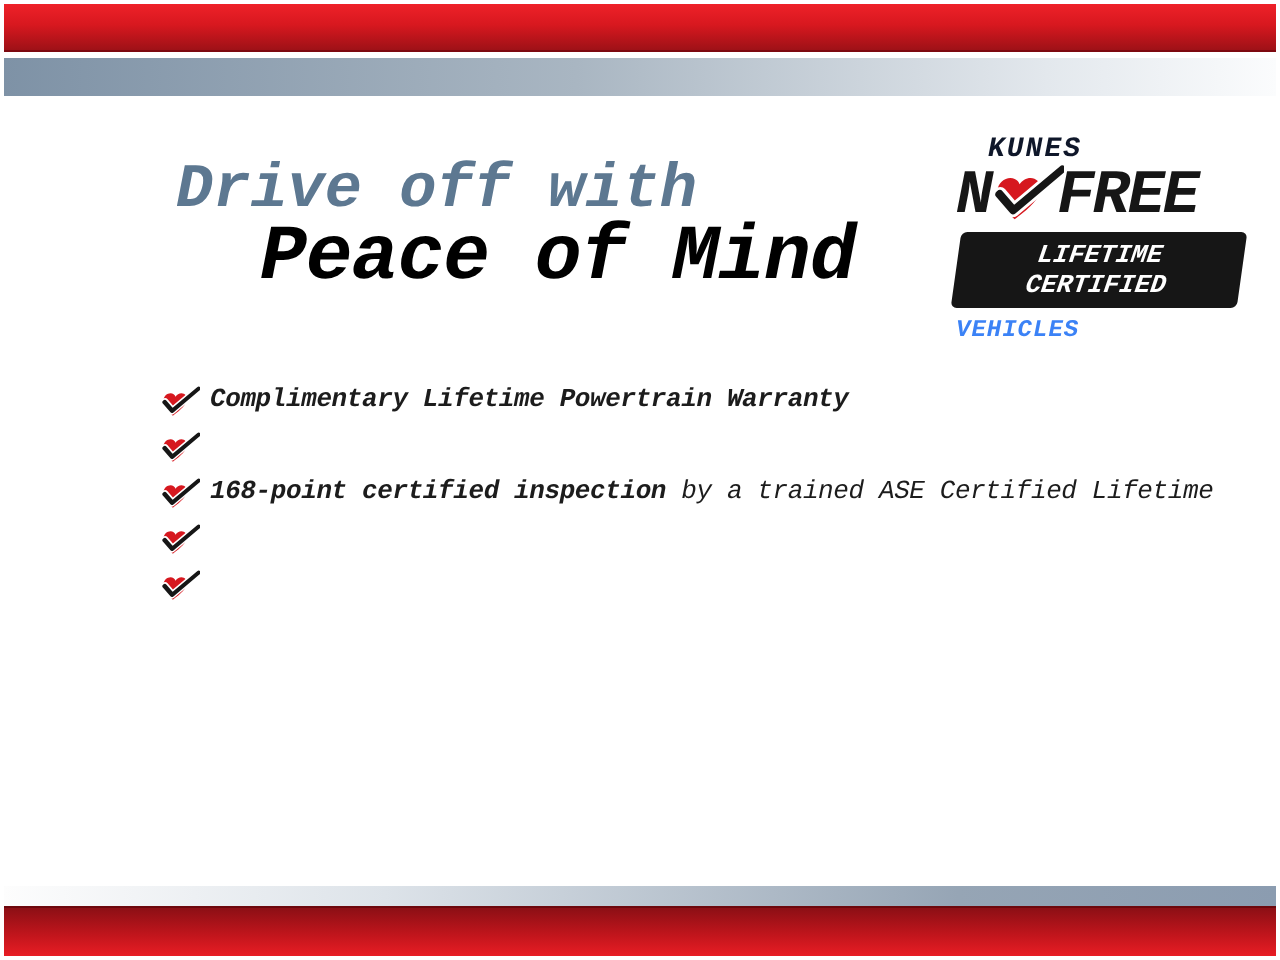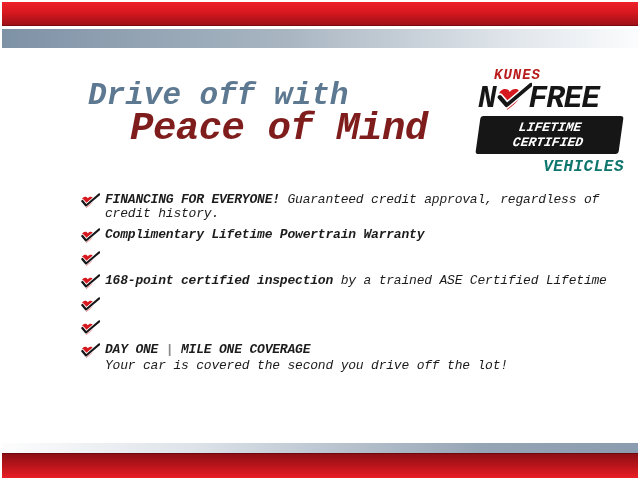--- a/index.html
+++ b/index.html
@@ -23,32 +23,32 @@
     background:linear-gradient(to right,#fdfdfd 0%,#dde3e9 30%,#96a5b5 75%,#8b9cb0 100%);
   }
   .bottom-red {
     top:453px; bottom:2px;
     background:linear-gradient(to bottom,#8c0f15 0%,#c0151c 55%,#e81d24 100%);
     border-top:1px solid #6d080d;
   }
   
   .heading { position:absolute; left:88px; top:80px; font-style:italic; }
   .h1 { font-size:31px; font-weight:600; color:#5d7891; line-height:32px; }
-  .h2 { font-size:39px; font-weight:700; color:#7f1d1d; line-height:38px;
+  .h2 { font-size:39px; font-weight:700; color:#000000; line-height:38px;
         margin-left:42px; margin-top:-2px; letter-spacing:-0.5px; }
   
   .logo { position:absolute; left:478px; top:68px; width:150px; font-style:italic; }
-  .kunes { color:#b91c1c; font-weight:700; font-size:14px; letter-spacing:1px; margin-left:16px; line-height:14px; }
+  .kunes { color:#0f172a; font-weight:700; font-size:14px; letter-spacing:1px; margin-left:16px; line-height:14px; }
   .nofear { display:flex; align-items:center; color:#161616; font-weight:700;
             font-size:31px; letter-spacing:-1px; line-height:31px; margin-top:0; }
   .nofear svg { width:38px; height:30px; margin:0 -3px 2px -2px; }
   .banner { background:#161616; color:#ffffff; font-weight:700; font-size:13px;
             transform:skewX(-8deg); border-radius:3px; padding:4px 8px 4px 7px;
             text-align:center; margin-top:2px; width:128px; }
-  .vehicles { color:#0f766e; font-weight:700; font-size:16px; text-align:right;
+  .vehicles { color:#3b82f6; font-weight:700; font-size:12px; text-align:left;
               margin-top:4px; letter-spacing:0.5px; margin-right:4px; }
   
   .benefits { position:absolute; left:79px; top:193px; right:28px;
               list-style:none; margin:0; padding:0; font-style:italic; color:#1c1c1c; }
   .benefit { display:flex; align-items:flex-start; margin-bottom:7px; line-height:14px; }
   .hc { width:21px; height:16px; flex:none; margin-right:5px; margin-top:0; }
   .main { font-size:13px; letter-spacing:-0.2px; }
   .seg-bold  { font-weight:700; }
   .seg-muted { font-weight:700; color:#8a8a8a; }
   .subline { font-size:13px; margin-top:2px; letter-spacing:-0.2px; }
@@ -83,33 +83,20 @@
       </svg>
       <span>FREE</span>
     </div>
     <div class="banner">
       <span>LIFETIME CERTIFIED</span>
     </div>
     <div class="vehicles">VEHICLES</div>
   </div>
 
   <ul class="benefits">
-  <li class="benefit">
-    <svg class="hc" viewBox="0 0 27 21" aria-hidden="true">
-      <g transform="translate(2,0) skewX(-8)">
-        <path class="heart" d="M10.2 19.5 C5 15.2 2.6 12.3 2.6 9.2 C2.6 6.6 4.4 4.8 6.6 4.8 C8.2 4.8 9.5 5.7 10.2 7 C10.9 5.7 12.2 4.8 13.8 4.8 C16 4.8 17.8 6.6 17.8 9.2 C17.8 12.3 15.4 15.2 10.2 19.5 Z"></path>
-        <polyline class="chk-casing" points="3.5,10.5 9.3,16.3 24.5,1.8"></polyline>
-        <polyline class="chk" points="3.5,10.5 9.3,16.3 24.5,1.8"></polyline>
-      </g>
-    </svg>
-    <div>
-      <div class="main"><span class="seg-bold">FINANCING FOR EVERYONE! </span><span class="seg-regular">Guaranteed credit approval, regardless of credit history.</span></div>
-
-    </div>
-  </li>
 
   <li class="benefit">
     <svg class="hc" viewBox="0 0 27 21" aria-hidden="true">
       <g transform="translate(2,0) skewX(-8)">
         <path class="heart" d="M10.2 19.5 C5 15.2 2.6 12.3 2.6 9.2 C2.6 6.6 4.4 4.8 6.6 4.8 C8.2 4.8 9.5 5.7 10.2 7 C10.9 5.7 12.2 4.8 13.8 4.8 C16 4.8 17.8 6.6 17.8 9.2 C17.8 12.3 15.4 15.2 10.2 19.5 Z"></path>
         <polyline class="chk-casing" points="3.5,10.5 9.3,16.3 24.5,1.8"></polyline>
         <polyline class="chk" points="3.5,10.5 9.3,16.3 24.5,1.8"></polyline>
       </g>
     </svg>
     <div>
@@ -157,31 +144,18 @@
     <svg class="hc" viewBox="0 0 27 21" aria-hidden="true">
       <g transform="translate(2,0) skewX(-8)">
         <path class="heart" d="M10.2 19.5 C5 15.2 2.6 12.3 2.6 9.2 C2.6 6.6 4.4 4.8 6.6 4.8 C8.2 4.8 9.5 5.7 10.2 7 C10.9 5.7 12.2 4.8 13.8 4.8 C16 4.8 17.8 6.6 17.8 9.2 C17.8 12.3 15.4 15.2 10.2 19.5 Z"></path>
         <polyline class="chk-casing" points="3.5,10.5 9.3,16.3 24.5,1.8"></polyline>
         <polyline class="chk" points="3.5,10.5 9.3,16.3 24.5,1.8"></polyline>
       </g>
     </svg>
   </li>
 
 
-  <li class="benefit">
-    <svg class="hc" viewBox="0 0 27 21" aria-hidden="true">
-      <g transform="translate(2,0) skewX(-8)">
-        <path class="heart" d="M10.2 19.5 C5 15.2 2.6 12.3 2.6 9.2 C2.6 6.6 4.4 4.8 6.6 4.8 C8.2 4.8 9.5 5.7 10.2 7 C10.9 5.7 12.2 4.8 13.8 4.8 C16 4.8 17.8 6.6 17.8 9.2 C17.8 12.3 15.4 15.2 10.2 19.5 Z"></path>
-        <polyline class="chk-casing" points="3.5,10.5 9.3,16.3 24.5,1.8"></polyline>
-        <polyline class="chk" points="3.5,10.5 9.3,16.3 24.5,1.8"></polyline>
-      </g>
-    </svg>
-    <div>
-      <div class="main"><span class="seg-bold">DAY ONE </span><span class="seg-muted">| </span><span class="seg-bold">MILE ONE COVERAGE</span></div>
-      <div class="subline">Your car is covered the second you drive off the lot!</div>
-    </div>
-  </li>
 </ul>
 
   <div class="bar bottom-gray"></div>
   <div class="bar bottom-red"></div>
 
 </div>
 
 </body></html>

